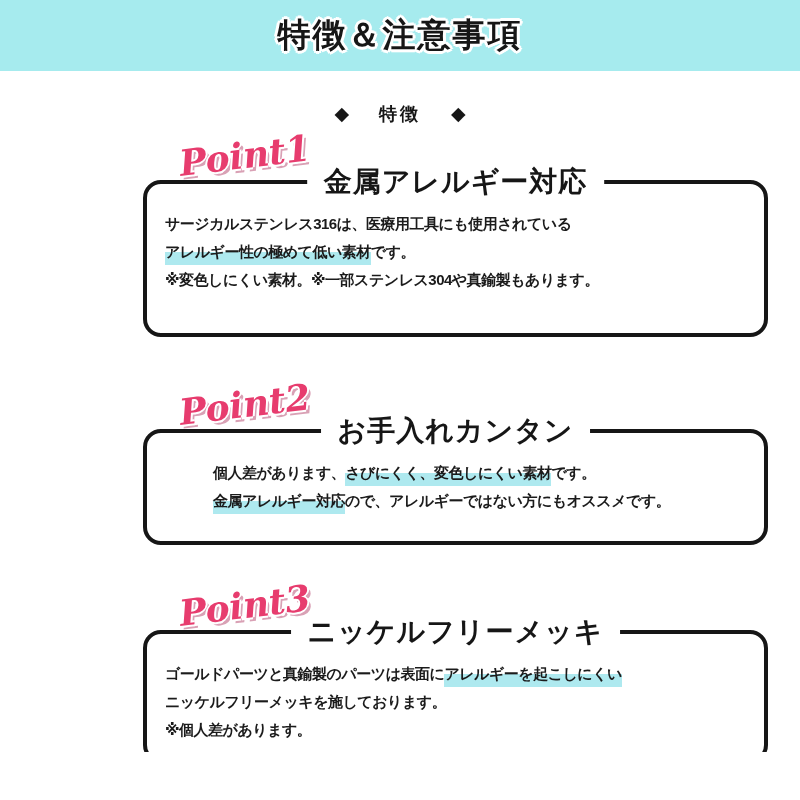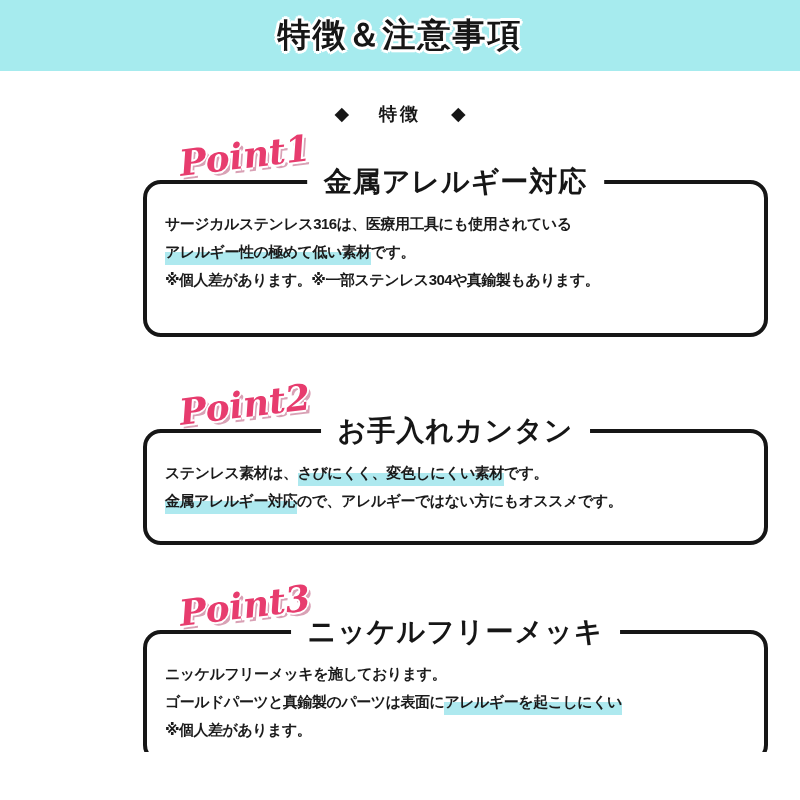--- a/index.html
+++ b/index.html
@@ -27,21 +27,21 @@
   }
   .dia{font-size:19px;line-height:26px;}
   .feature-text{font-size:18px;line-height:26px;font-weight:700;letter-spacing:3px;}
   
   .section{position:absolute;left:95px;width:625px;}
   .s1{top:180px;} .s2{top:429px;} .s3{top:630px;}
   .box{
     position:relative;box-sizing:border-box;width:100%;
     border:4px solid var(--ink,#161616);border-radius:18px;background:#fff;margin-left:48px;
   }
-  .s1 .box{height:157px;} .s2 .box{height:116px;} .s3 .box{height:133px;}
+  .s1 .box{height:157px;} .s2 .box{height:116px;padding-left:48px;} .s3 .box{height:133px;}
   .box-heading{
     position:absolute;top:0;left:50%;transform:translate(-50%,-54%);
     margin:0;background:#fff;padding:0 17px;white-space:nowrap;
     font-size:28px;font-weight:700;letter-spacing:1px;color:var(--ink,#161616);
   }
   .point-label{
     position:absolute;top:-43px;left:84px;z-index:2;
     font-family:"DejaVu Serif","Liberation Serif",serif;
     font-style:italic;font-weight:700;font-size:36px;line-height:1;
     color:var(--pink,#e73c6e);transform:rotate(-7deg);
@@ -75,42 +75,42 @@
   </div>
 
   <main id="sections">
   <section class="section s1">
     <div class="point-label">Point1</div>
     <div class="box">
       <h2 class="box-heading">金属アレルギー対応</h2>
       <div class="box-body">
             <p class="line"><span>サージカルステンレス316は、医療用工具にも使用されている</span></p>
             <p class="line"><span class="hl">アレルギー性の極めて低い素材</span><span>です。</span></p>
-            <p class="line"><span>※個人差があります。※一部ステンレス304や真鍮製もあります。</span></p>
+            <p class="line"><span>※変色しにくい素材。※一部ステンレス304や真鍮製もあります。</span></p>
           </div>
     </div>
   </section>
 
   <section class="section s2">
     <div class="point-label">Point2</div>
     <div class="box">
       <h2 class="box-heading">お手入れカンタン</h2>
       <div class="box-body">
-            <p class="line"><span>ステンレス素材は、</span><span class="hl">さびにくく、変色しにくい素材</span><span>です。</span></p>
+            <p class="line"><span>個人差があります、</span><span class="hl">さびにくく、変色しにくい素材</span><span>です。</span></p>
             <p class="line"><span class="hl">金属アレルギー対応</span><span>ので、アレルギーではない方にもオススメです。</span></p>
           </div>
     </div>
   </section>
 
   <section class="section s3">
     <div class="point-label">Point3</div>
     <div class="box">
       <h2 class="box-heading">ニッケルフリーメッキ</h2>
       <div class="box-body">
+            <p class="line"><span>ゴールドパーツと真鍮製のパーツは表面に</span><span class="hl">アレルギーを起こしにくい</span></p>
             <p class="line"><span>ニッケルフリーメッキを施しております。</span></p>
-            <p class="line"><span>ゴールドパーツと真鍮製のパーツは表面に</span><span class="hl">アレルギーを起こしにくい</span></p>
             <p class="line"><span>※個人差があります。</span></p>
           </div>
     </div>
   </section>
 </main>
 
 </div>
 
 </body></html>

